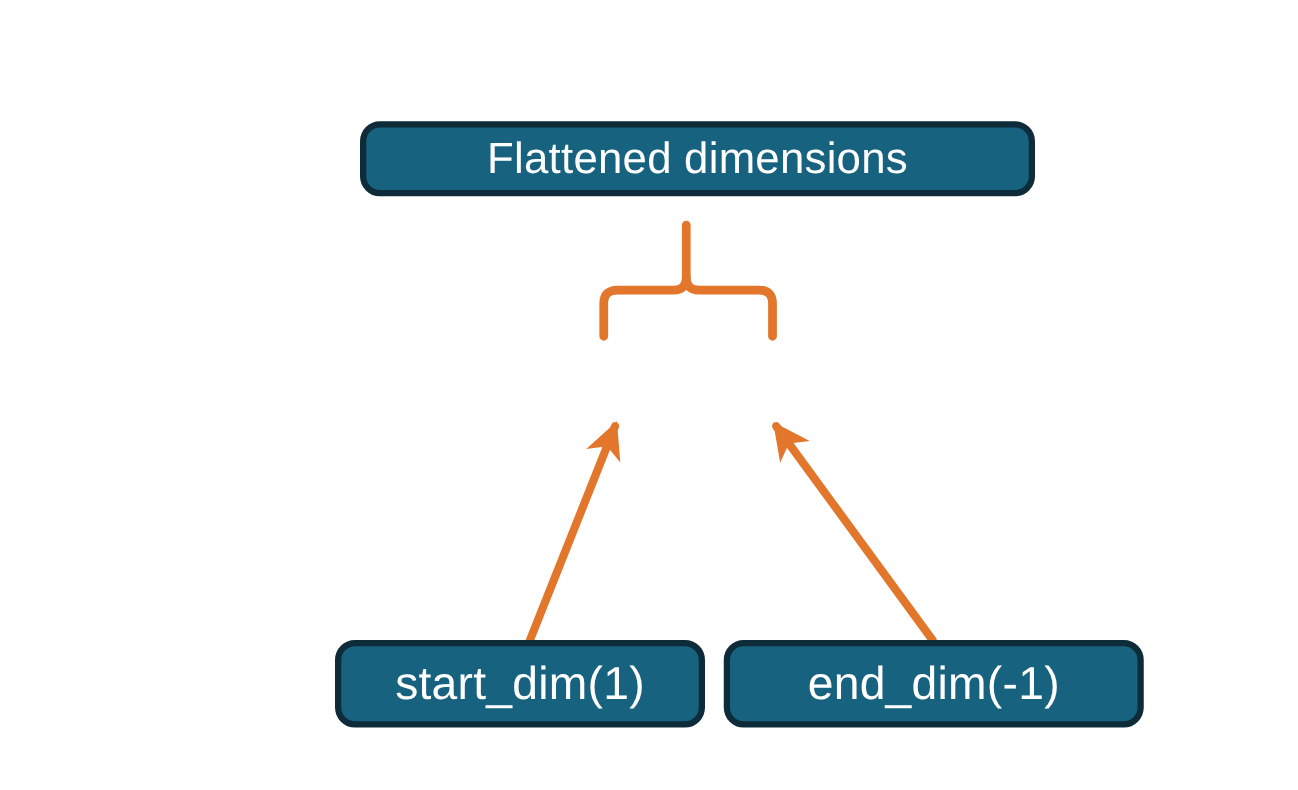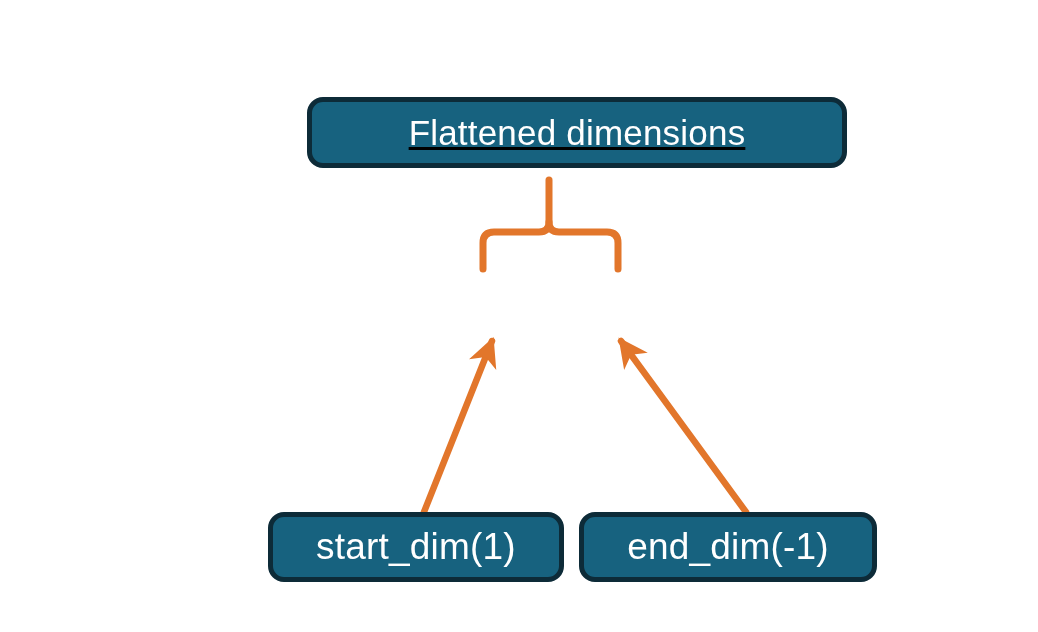--- a/index.html
+++ b/index.html
@@ -41,26 +41,25 @@
     justify-content: center;
   }
   .node-label {
     color: #ffffff;
     font-family: "Liberation Sans", sans-serif;
     font-weight: 400;
     white-space: nowrap;
     letter-spacing: 0.2px;
   }
   #box-flattened {
-    left: 307px;
+    left: 288px;
     top: 97px;
     width: 540px;
-    height: 71px;
+    height: 60px;
     border-radius: 16px;
-    text-decoration: underline;
   }
   #box-flattened .node-label { font-size: 35px; }
 
   #box-tuple {
     left: 178px;
     top: 216px;
     width: 700px;
     height: 160px;
     border-radius: 24px;
   }
@@ -75,21 +74,21 @@
     top: 512px;
     width: 296px;
     height: 70px;
     border-radius: 16px;
   }
   #box-start-dim .node-label { font-size: 37px; }
 
   #box-end-dim {
     left: 579px;
     top: 512px;
-    width: 298px;
+    width: 336px;
     height: 70px;
     border-radius: 16px;
   }
   #box-end-dim .node-label { font-size: 37px; }
 </style>
 </head>
 <body>
 
 <div id="diagram-root">
 

